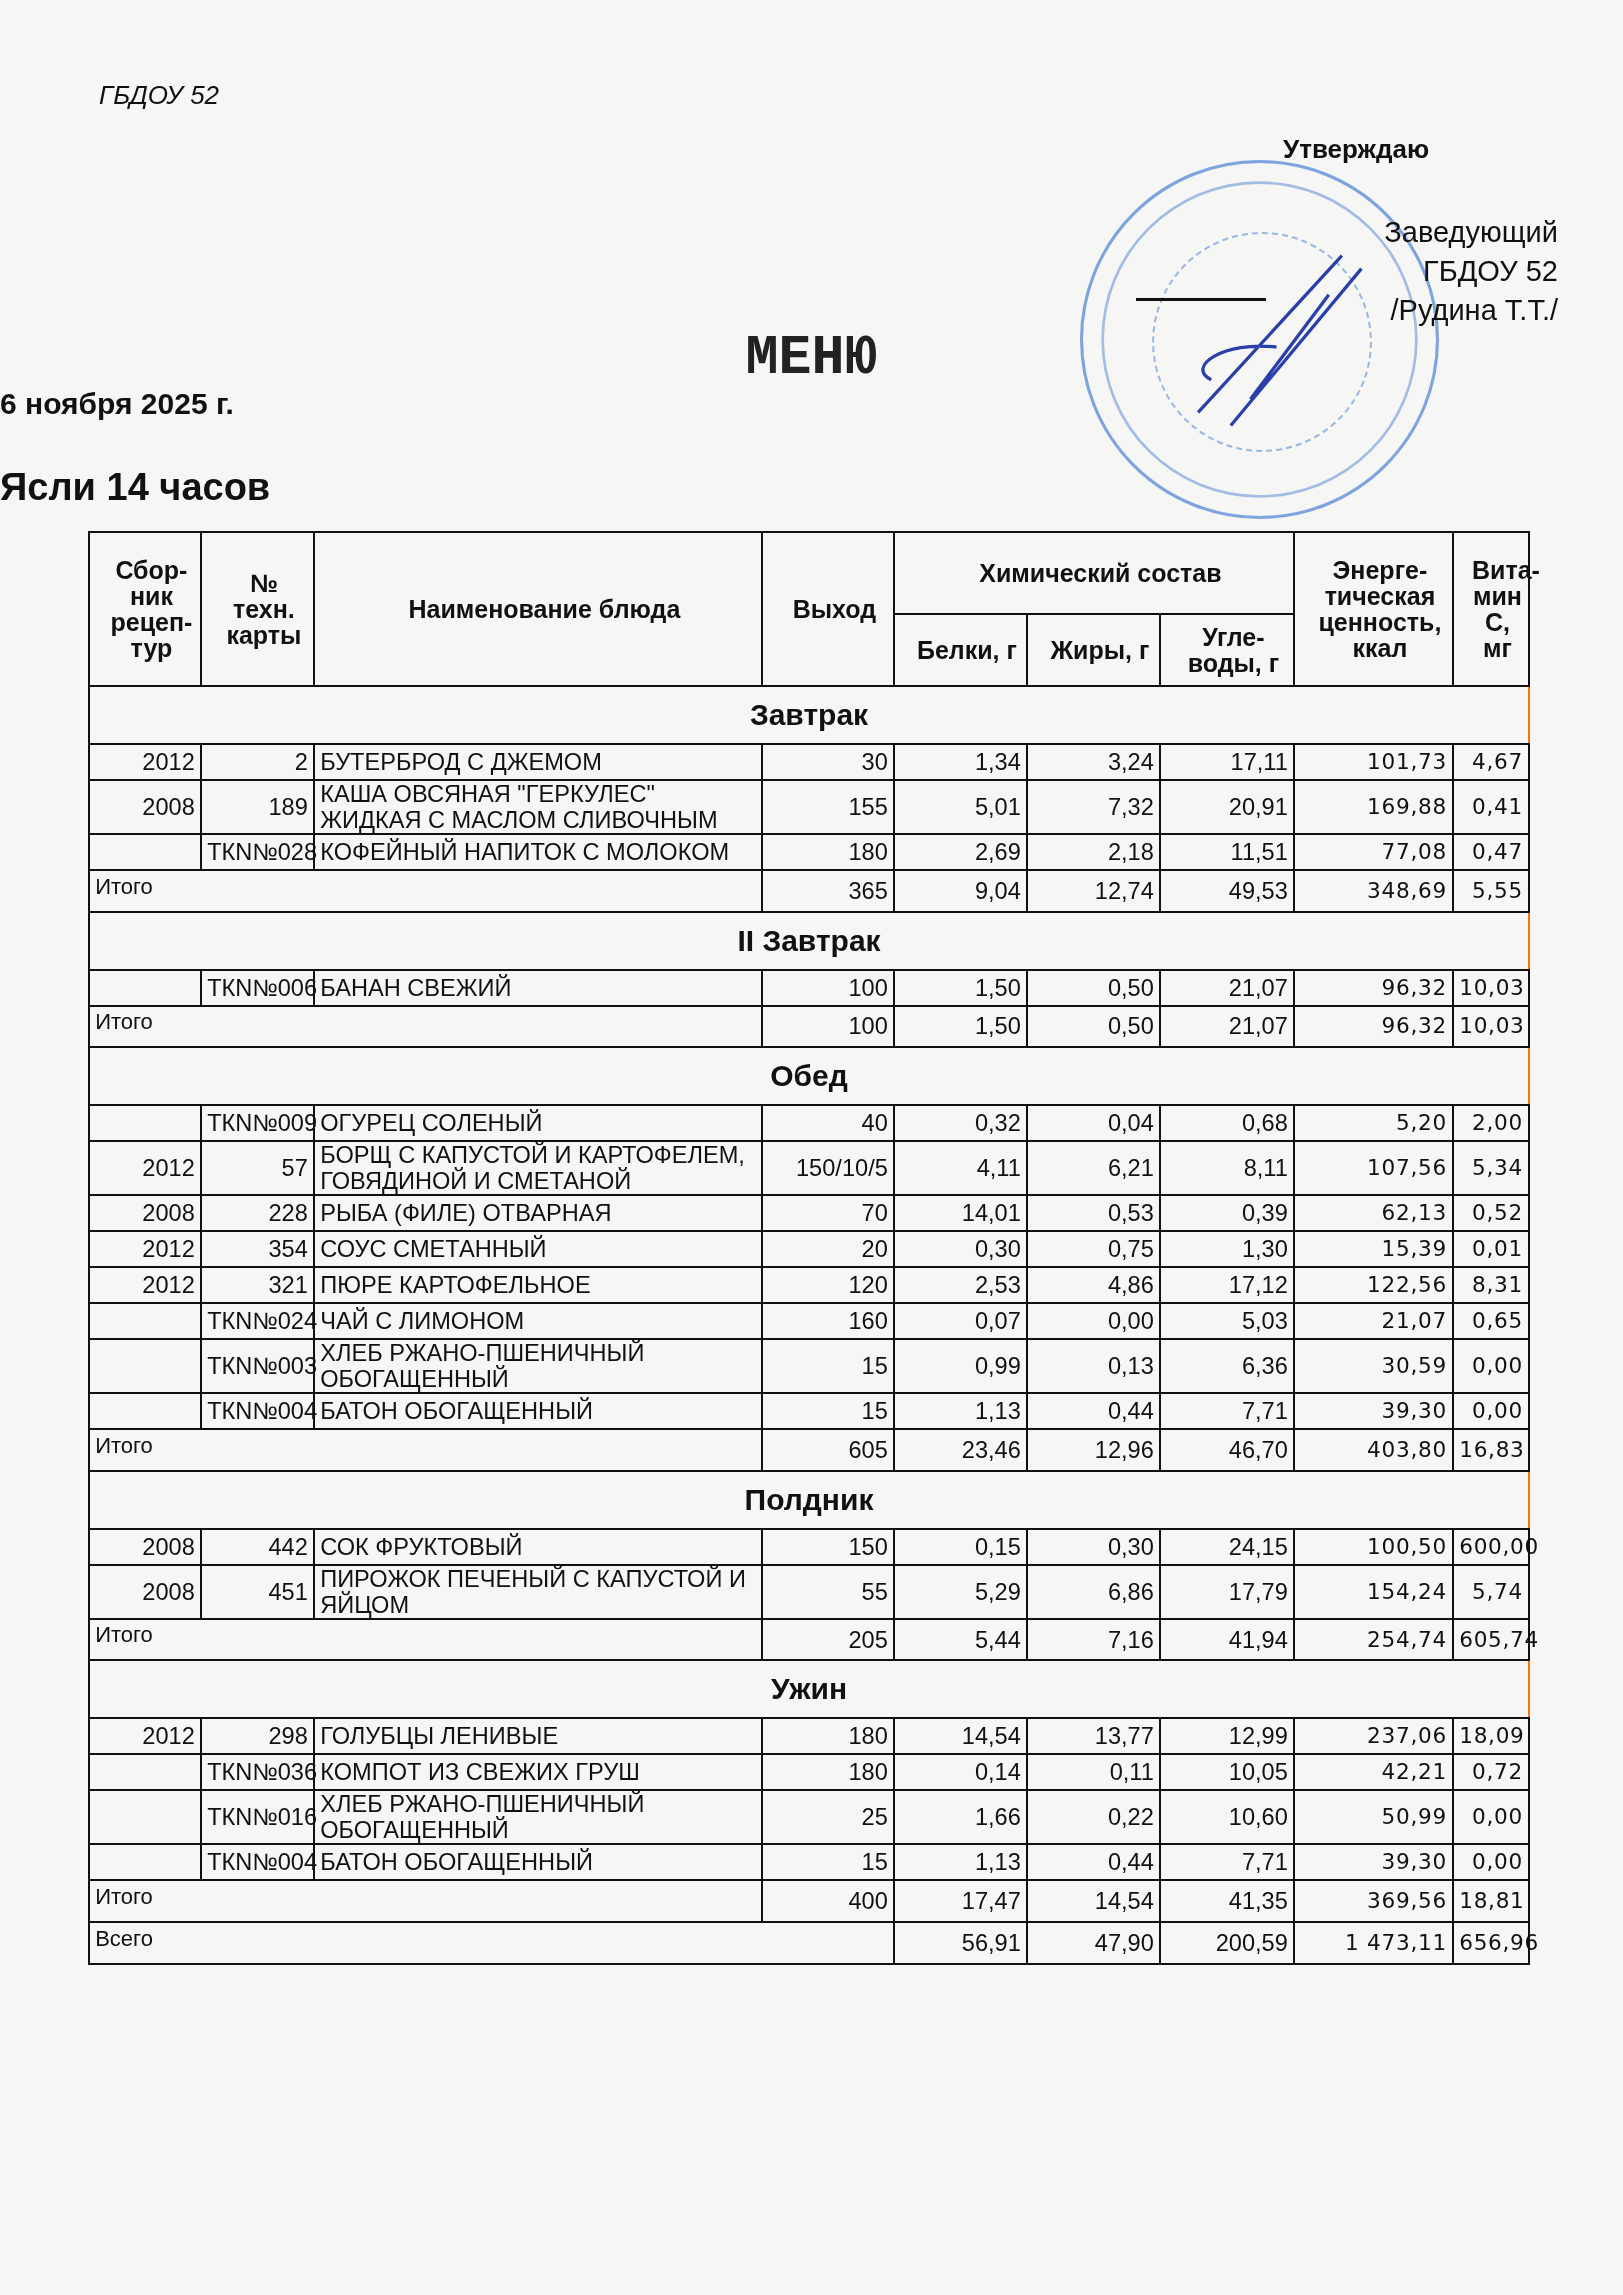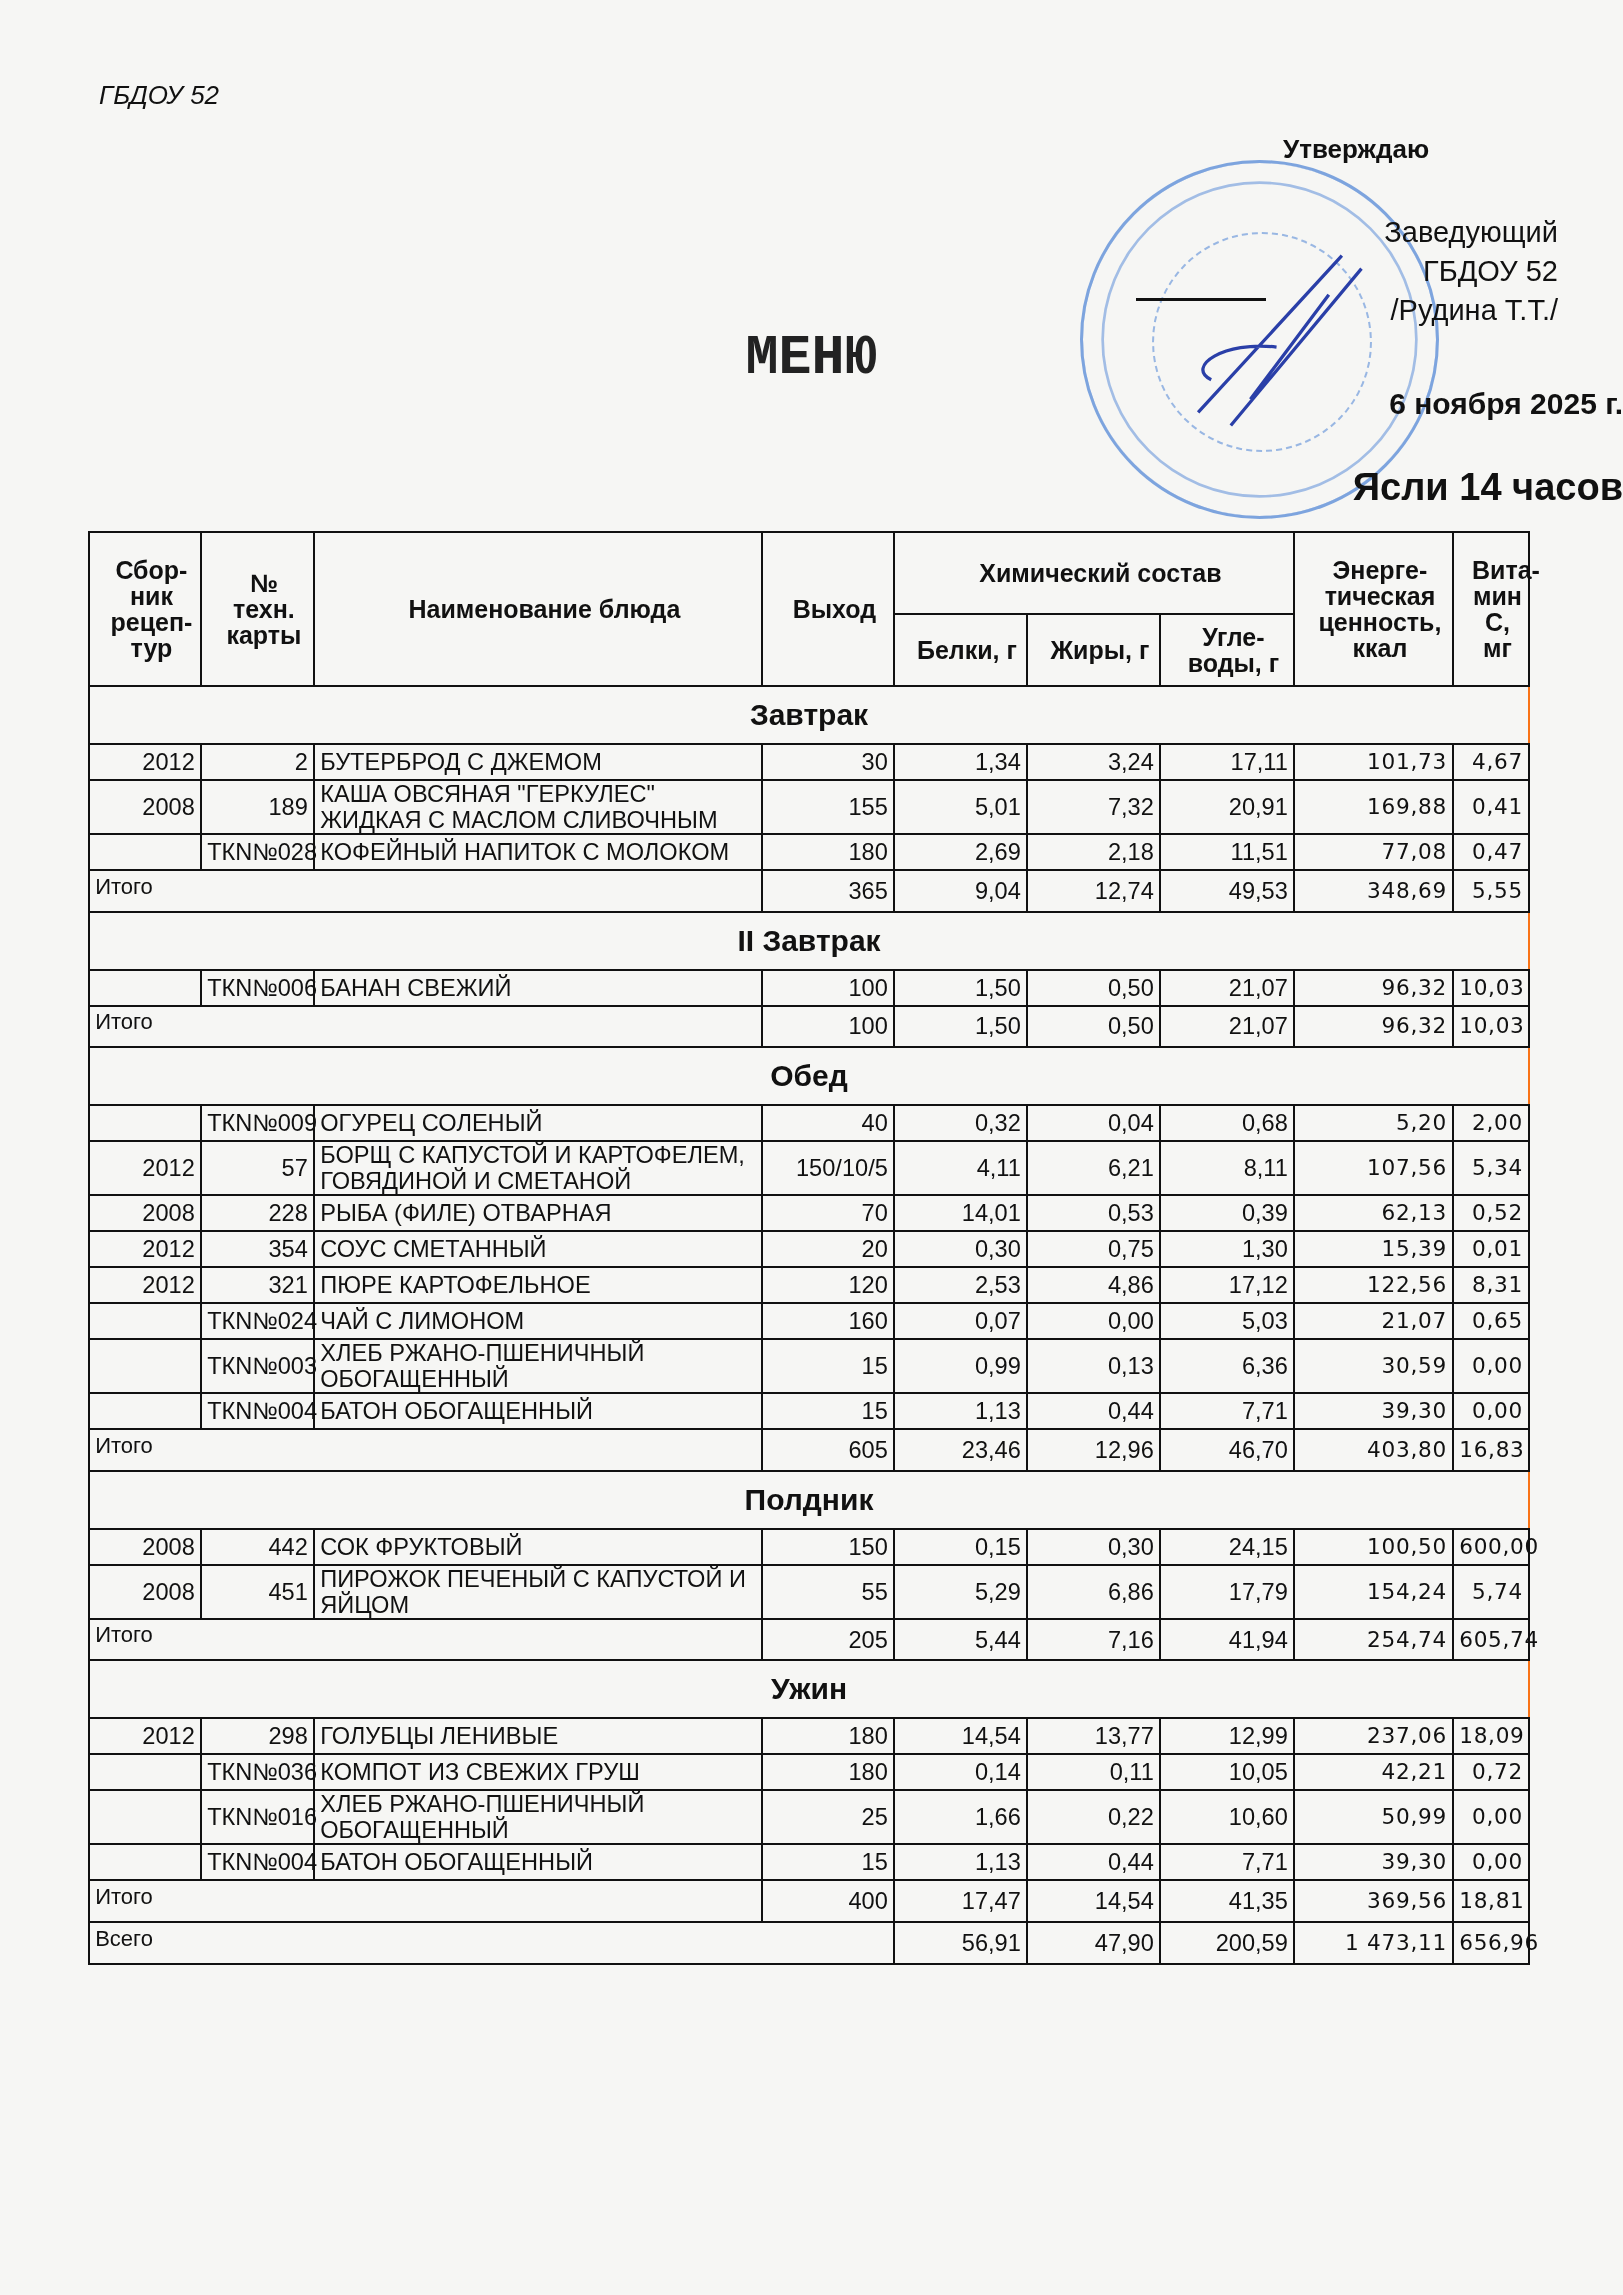--- a/index.html
+++ b/index.html
@@ -38,25 +38,25 @@
     border-radius: 50%; border: 2px dashed rgba(60,120,210,0.5);
   }
   .signature {
     position: absolute; left: 1172px; top: 216px; width: 196px; height: 236px; pointer-events: none;
   }
   .title {
     position: absolute; left: 0; width: 1623px; top: 327px; text-align: center;
     font-family: Liberation Mono, monospace; font-weight: bold; font-size: 55px; color: #222;
   }
   .date {
-    position: absolute; left: 0; width: 1623px; top: 387px; text-align: right;
+    position: absolute; left: 0; width: 1623px; top: 387px; text-align: left;
     font-size: 30px; font-weight: bold;
   }
   .group {
-    position: absolute; left: 0; width: 1623px; top: 466px; text-align: right;
+    position: absolute; left: 0; width: 1623px; top: 466px; text-align: left;
     font-size: 38px; font-weight: bold;
   }
   table.menu {
     position: absolute; left: 88px; top: 531px; width: 1439px;
     border-collapse: collapse; table-layout: fixed;
     font-size: 23.6px;
   }
   table.menu td, table.menu th {
     border: 2px solid #111; padding: 0 5.2px; line-height: 26px;
     vertical-align: middle;

